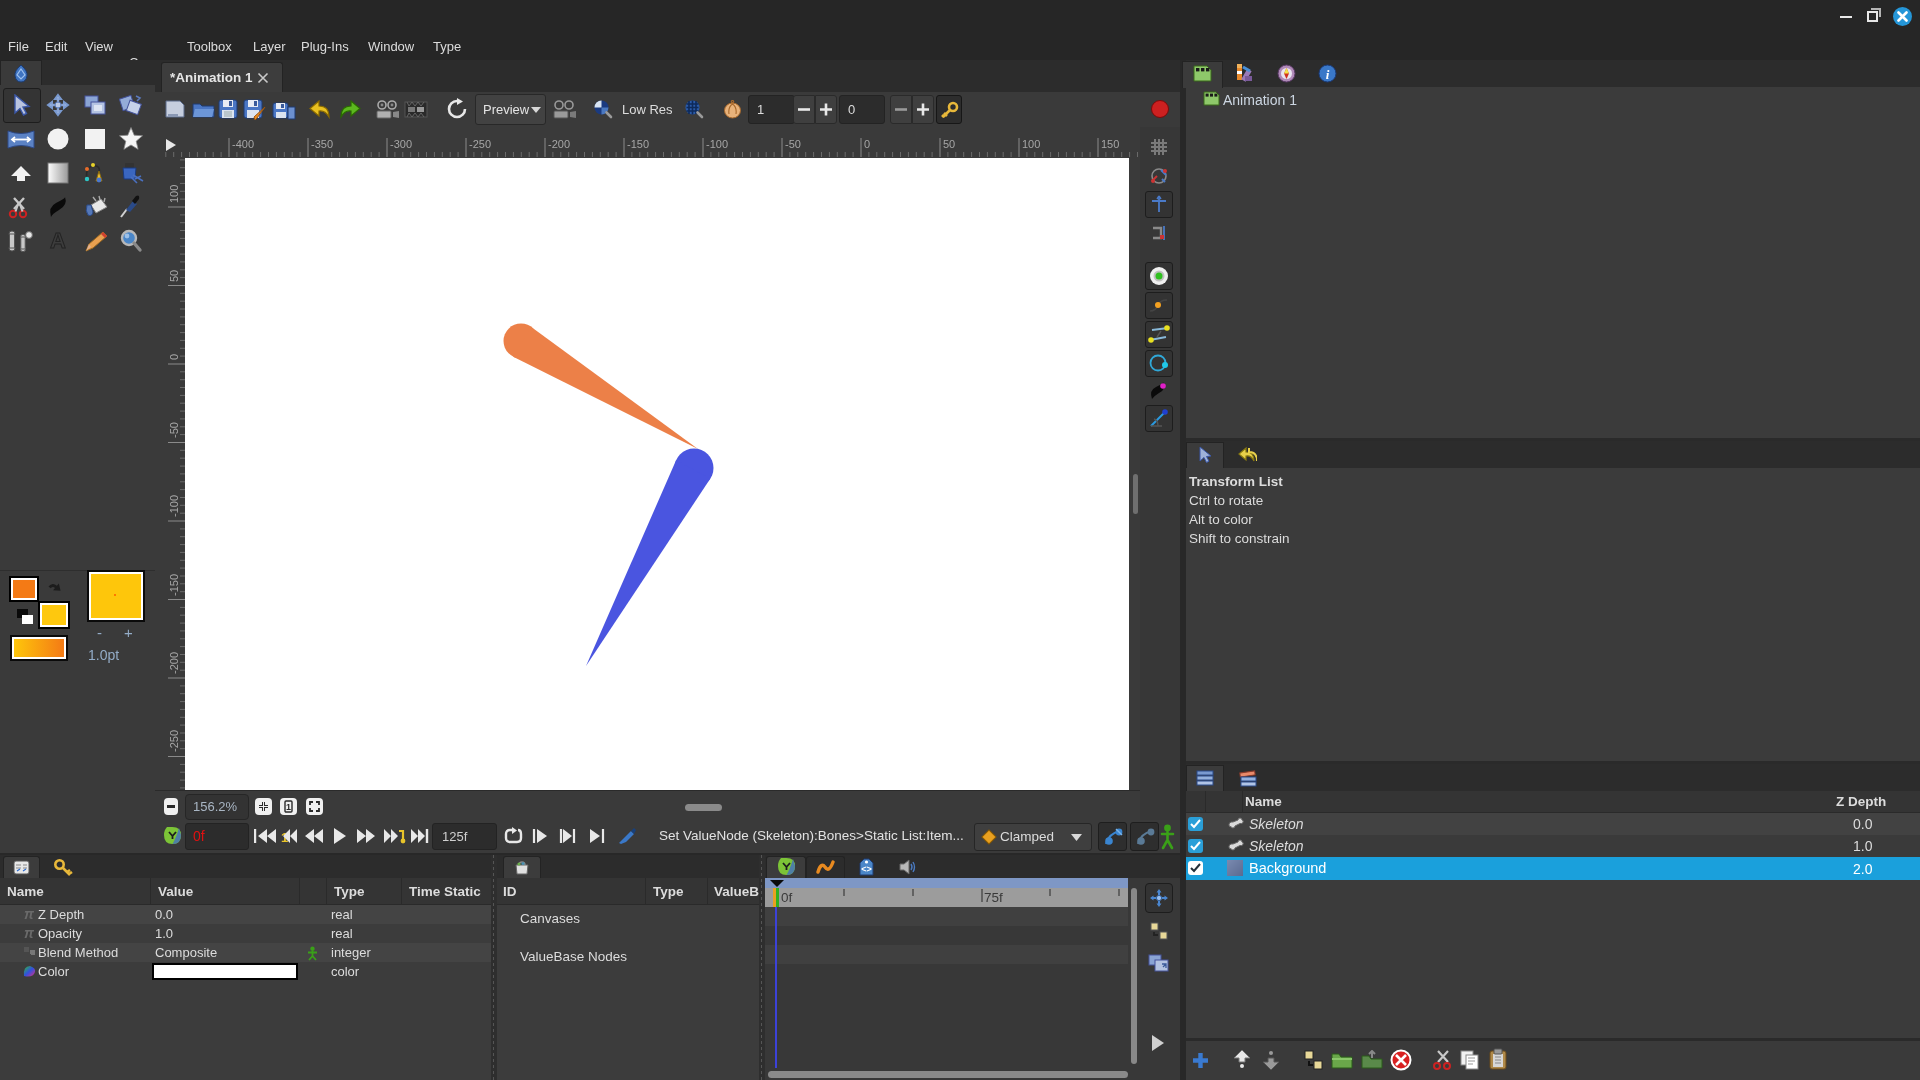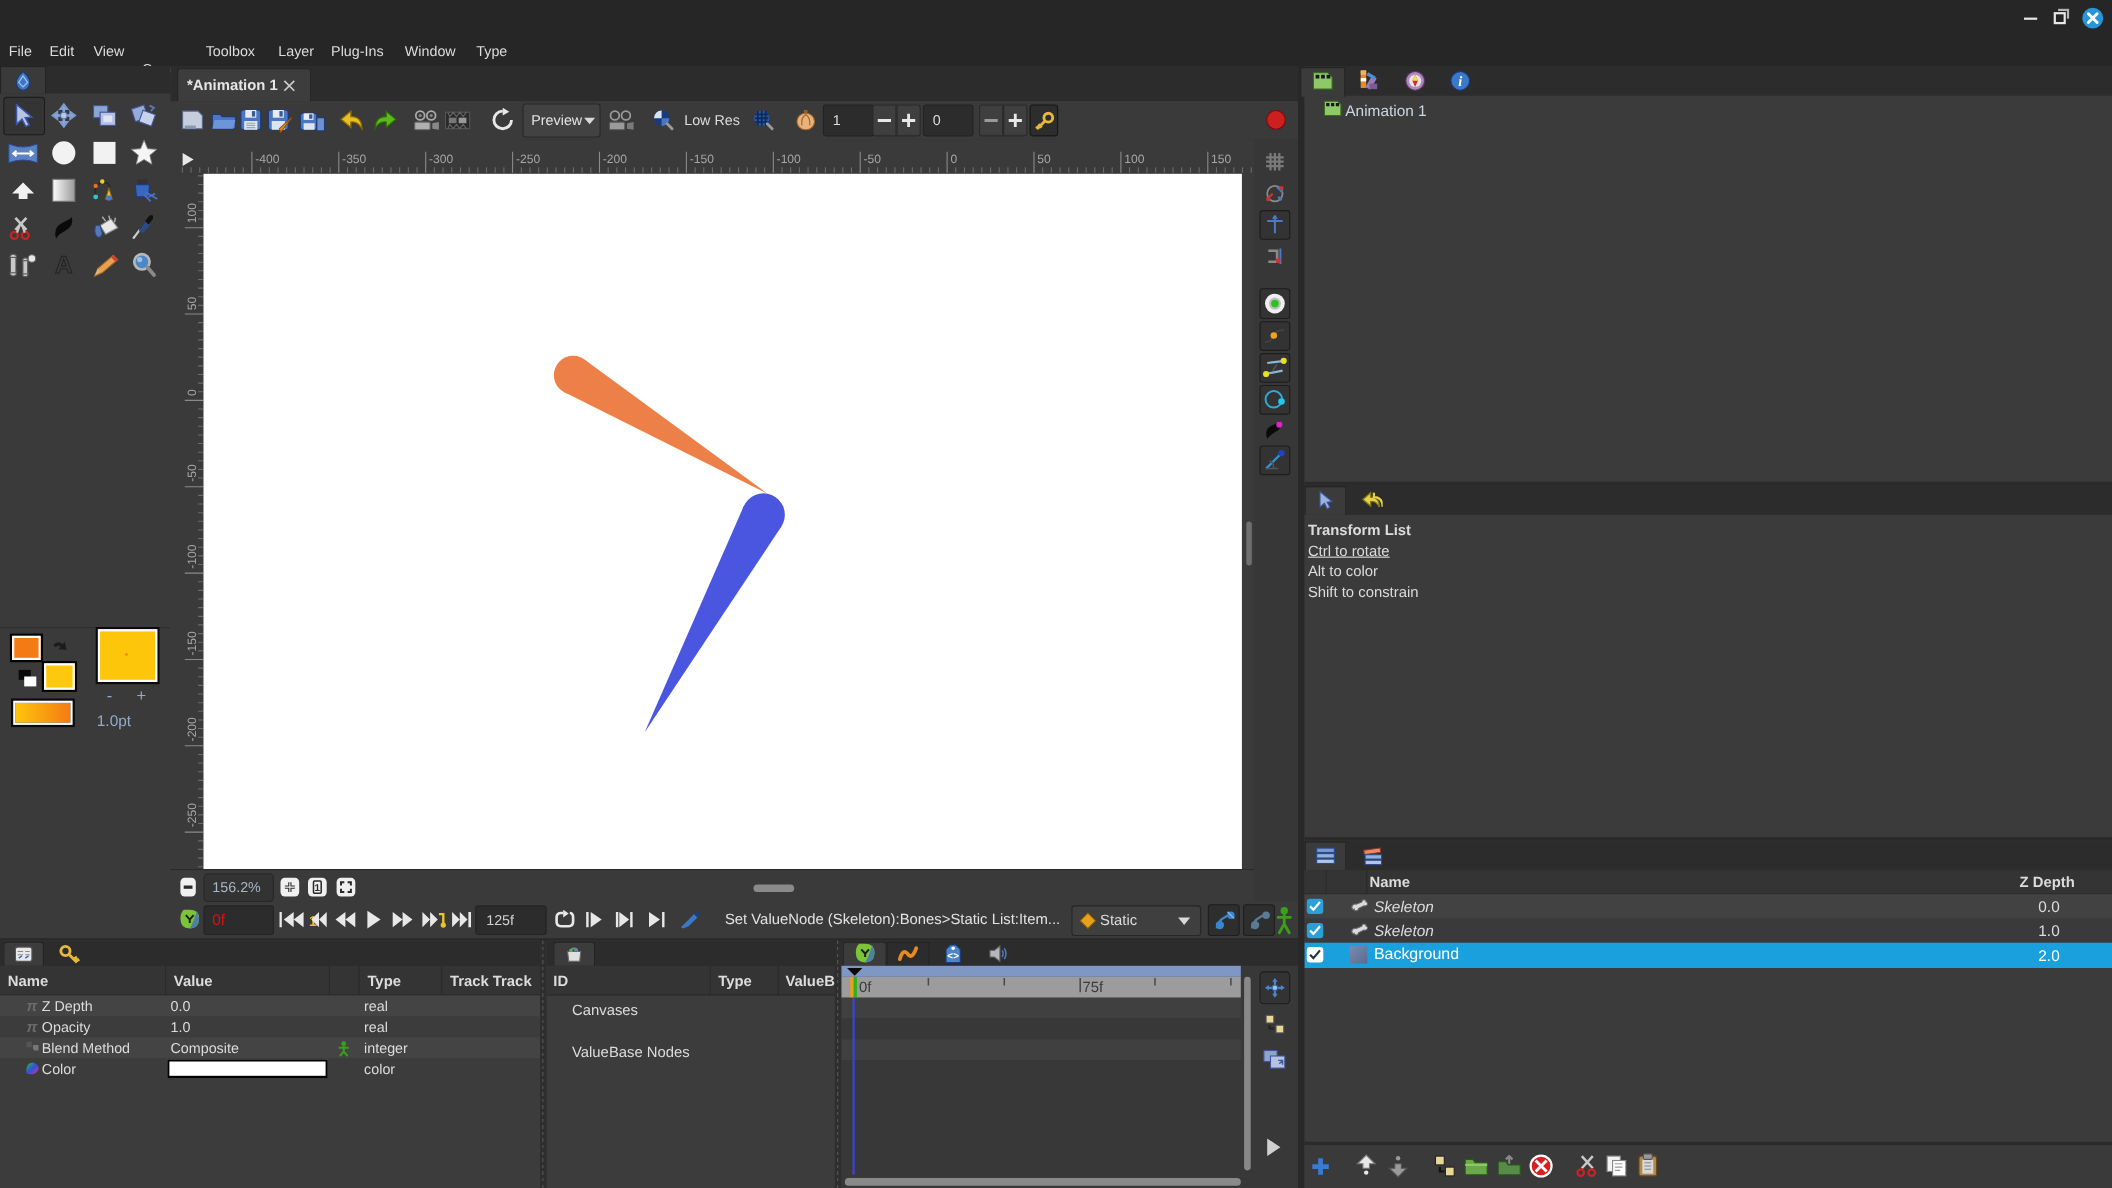--- a/index.html
+++ b/index.html
@@ -447,21 +447,21 @@
       </svg>
 <svg class="abs" style="left:617px;top:827px;" width="19" height="18">
         <path d="M2 16 L6 12 L14 4 L17 7 L9 15 L4 17 Z" fill="#3a78c8"></path>
         <path d="M14 4 L17 1 L19 3 L17 7 Z" fill="#18407a"></path>
       </svg>
 <div class="abs txt" style="left:659px;top:828px;font-size:13.5px;color:#e2e2e2;">Set ValueNode (Skeleton):Bones&gt;Static List:Item...</div>
 <div class="abs" style="left:974px;top:823px;width:118px;height:28px;background:#3f3f3f;border:1px solid #262626;border-radius:3px;"></div>
 <svg class="abs" style="left:981px;top:829px;" width="16" height="16">
         <rect x="3" y="3" width="10" height="10" fill="#e8a020" stroke="#8a5a00" transform="rotate(45 8 8)"></rect>
       </svg>
-<div class="abs txt" style="left:1000px;top:829px;font-size:13.5px;">Static</div>
+<div class="abs txt" style="left:1000px;top:829px;font-size:13.5px;">Clamped</div>
 <svg class="abs" style="left:1070px;top:833px;" width="13" height="9">
         <path d="M1 1 L12 1 L6.5 8 Z" fill="#d8d8d8"></path>
       </svg>
 <div class="abs" style="left:1098px;top:822px;width:29px;height:29px;background:#2e2e2e;border:1px solid #1e1e1e;border-radius:3px;"></div>
 <svg class="abs" style="left:1103px;top:827px;" width="20" height="20">
         <path d="M3 17 Q5 7 17 4" fill="none" stroke="#3a85d0" stroke-width="2"></path>
         <circle cx="16" cy="5" r="3.4" fill="#3a85d0"></circle>
         <circle cx="6" cy="14" r="3.8" fill="#3a85d0"></circle>
         <path d="M13 2 L19 8" stroke="#7ab4e8" stroke-width="1.4"></path>
       </svg>
@@ -486,21 +486,21 @@
         <path d="M4 11 L7 9 M10 11 L13 9" stroke="#2a6ad0" stroke-width="1.2"></path>
       </svg>
 <svg class="abs" style="left:53px;top:858px;" width="20" height="20">
         <circle cx="6.5" cy="6.5" r="4.2" fill="none" stroke="#e8b83a" stroke-width="2.6"></circle>
         <path d="M10 10 L17 17 M14 14 L17 12 M16 16 L19 14" stroke="#e8b83a" stroke-width="2.6"></path>
       </svg>
 <div class="abs" style="left:0;top:878px;width:491px;height:27px;background:#343434;border-bottom:1px solid #2a2a2a;"></div>
 <div class="abs txt bold" style="left:7px;top:884px;font-size:13.5px;">Name</div>
 <div class="abs txt bold" style="left:158px;top:884px;font-size:13.5px;">Value</div>
 <div class="abs txt bold" style="left:334px;top:884px;font-size:13.5px;">Type</div>
-<div class="abs txt bold" style="left:409px;top:884px;font-size:13.5px;">Track Track</div>
+<div class="abs txt bold" style="left:409px;top:884px;font-size:13.5px;">Time Static</div>
 <div class="abs" style="left:150px;top:878px;width:1px;height:27px;background:#2a2a2a;"></div>
 <div class="abs" style="left:299px;top:878px;width:1px;height:27px;background:#2a2a2a;"></div>
 <div class="abs" style="left:326px;top:878px;width:1px;height:27px;background:#2a2a2a;"></div>
 <div class="abs" style="left:401px;top:878px;width:1px;height:27px;background:#2a2a2a;"></div>
 <div class="abs" style="left:0;top:905px;width:491px;height:19px;background:#444444;"></div>
 <div class="abs" style="left:0;top:924px;width:491px;height:19px;background:#3c3c3c;"></div>
 <div class="abs" style="left:0;top:943px;width:491px;height:19px;background:#444444;"></div>
 <div class="abs" style="left:0;top:962px;width:491px;height:19px;background:#3c3c3c;"></div>
 <div class="abs txt bold" style="left:24px;top:906px;color:#6a6a6a;font-size:14px;font-style:italic;">π</div>
 <div class="abs txt bold" style="left:24px;top:925px;color:#6a6a6a;font-size:14px;font-style:italic;">π</div>
@@ -655,21 +655,21 @@
 <div class="abs" style="left:1186px;top:441px;width:734px;height:27px;background:#2c2c2c;"></div>
 <div class="abs" style="left:1186px;top:442px;width:38px;height:26px;background:#3b3b3b;border:1px solid #232323;border-bottom:none;"></div>
 <svg class="abs" style="left:1198px;top:446px;" width="15" height="18">
         <path d="M2 1 L2 15 L6 11.5 L8.5 16.5 L11 15.2 L8.5 10.5 L13 10 Z" fill="#9eb2d8" stroke="#3a57a8"></path>
       </svg>
 <svg class="abs" style="left:1237px;top:446px;" width="20" height="18">
         <path d="M9 2 L9 6 Q17 6 17 15 Q14 9 9 10 L9 14 L2 8 Z" fill="#e8d04a" stroke="#8a7a10" stroke-width="1.2"></path>
         <path d="M12 2 L12 6 Q20 6 20 15" fill="none" stroke="#e8d04a" stroke-width="2"></path>
       </svg>
 <div class="abs txt bold" style="left:1189px;top:474px;font-size:13.5px;">Transform List</div>
-<div class="abs txt" style="left:1189px;top:493px;font-size:13.5px;text-decoration:underline;">Ctrl to rotate</div>
+<div class="abs txt" style="left:1189px;top:493px;font-size:13.5px;">Ctrl to rotate</div>
 <div class="abs txt" style="left:1189px;top:512px;font-size:13.5px;">Alt to color</div>
 <div class="abs txt" style="left:1189px;top:531px;font-size:13.5px;">Shift to constrain</div>
 
 <div class="abs" style="left:1186px;top:761px;width:734px;height:3px;background:#2a2a2a;"></div>
 <div class="abs" style="left:1186px;top:764px;width:734px;height:27px;background:#2c2c2c;"></div>
 <div class="abs" style="left:1186px;top:765px;width:38px;height:26px;background:#3b3b3b;border:1px solid #232323;border-bottom:none;"></div>
 <svg class="abs" style="left:1195px;top:768px;" width="20" height="20">
         <g stroke="#2a4a8a">
           <rect x="2" y="3" width="16" height="4" fill="#7a9ad0"></rect>
           <rect x="2" y="8" width="16" height="4" fill="#94b0dc"></rect>

